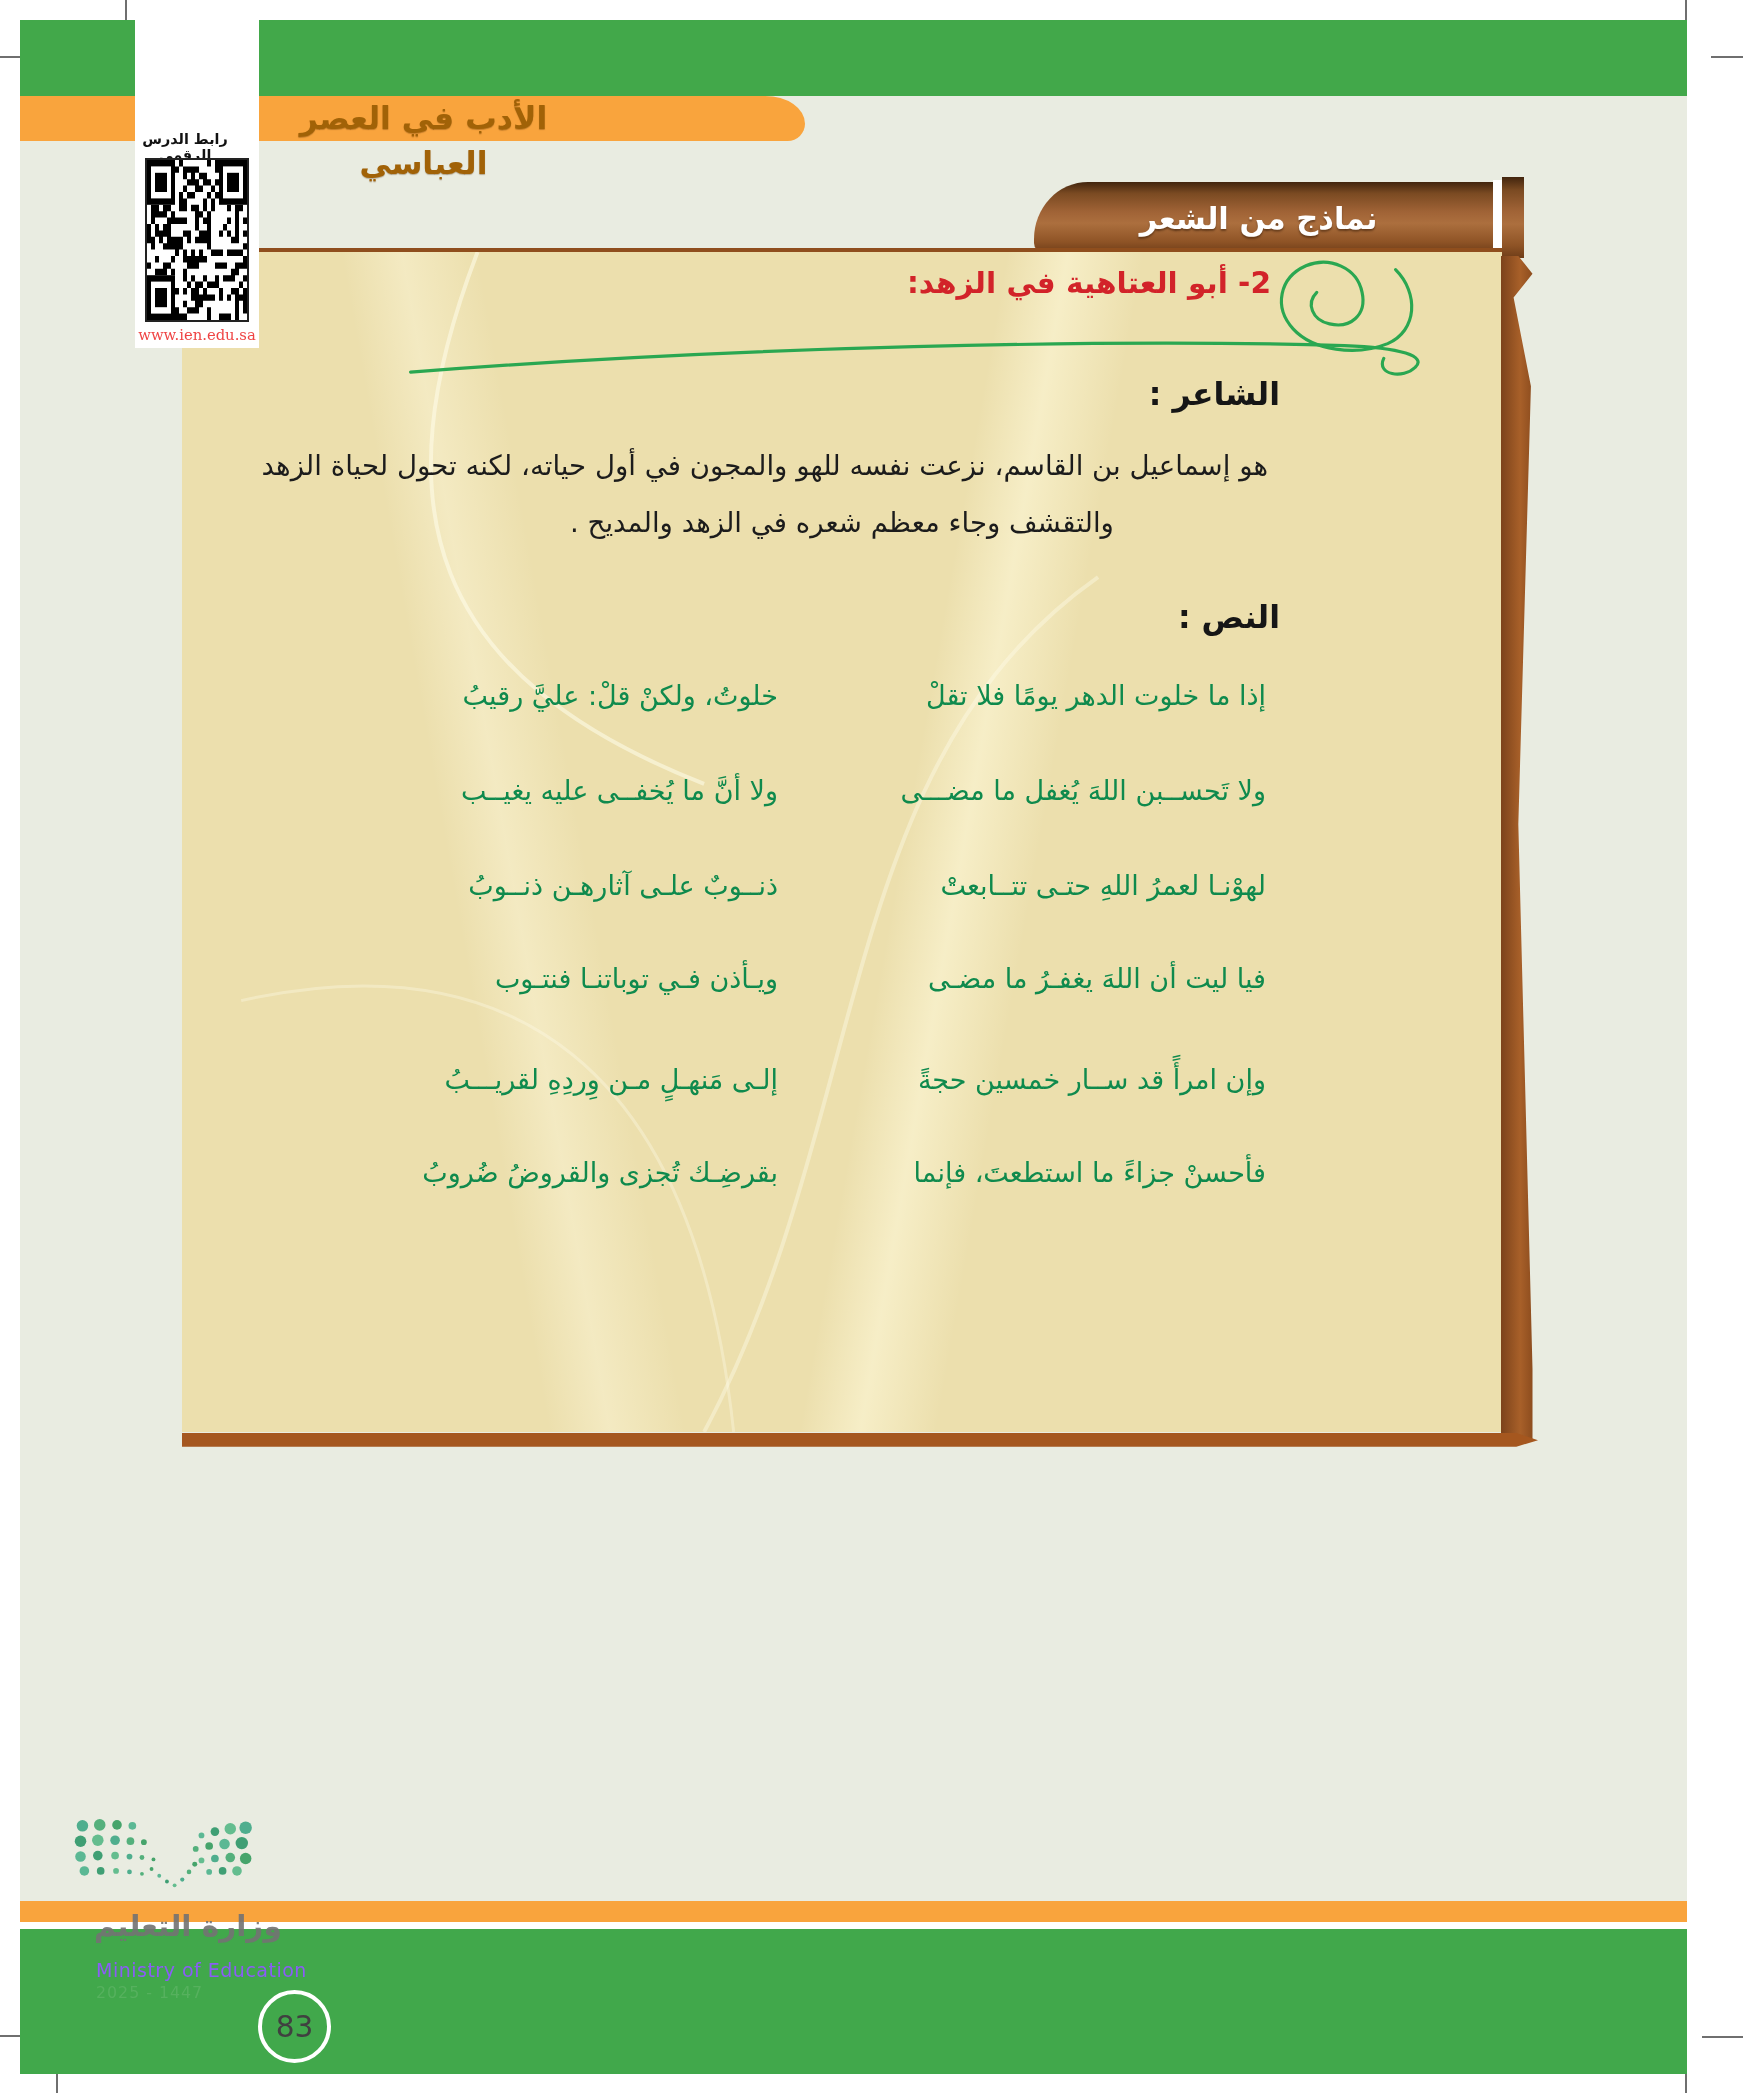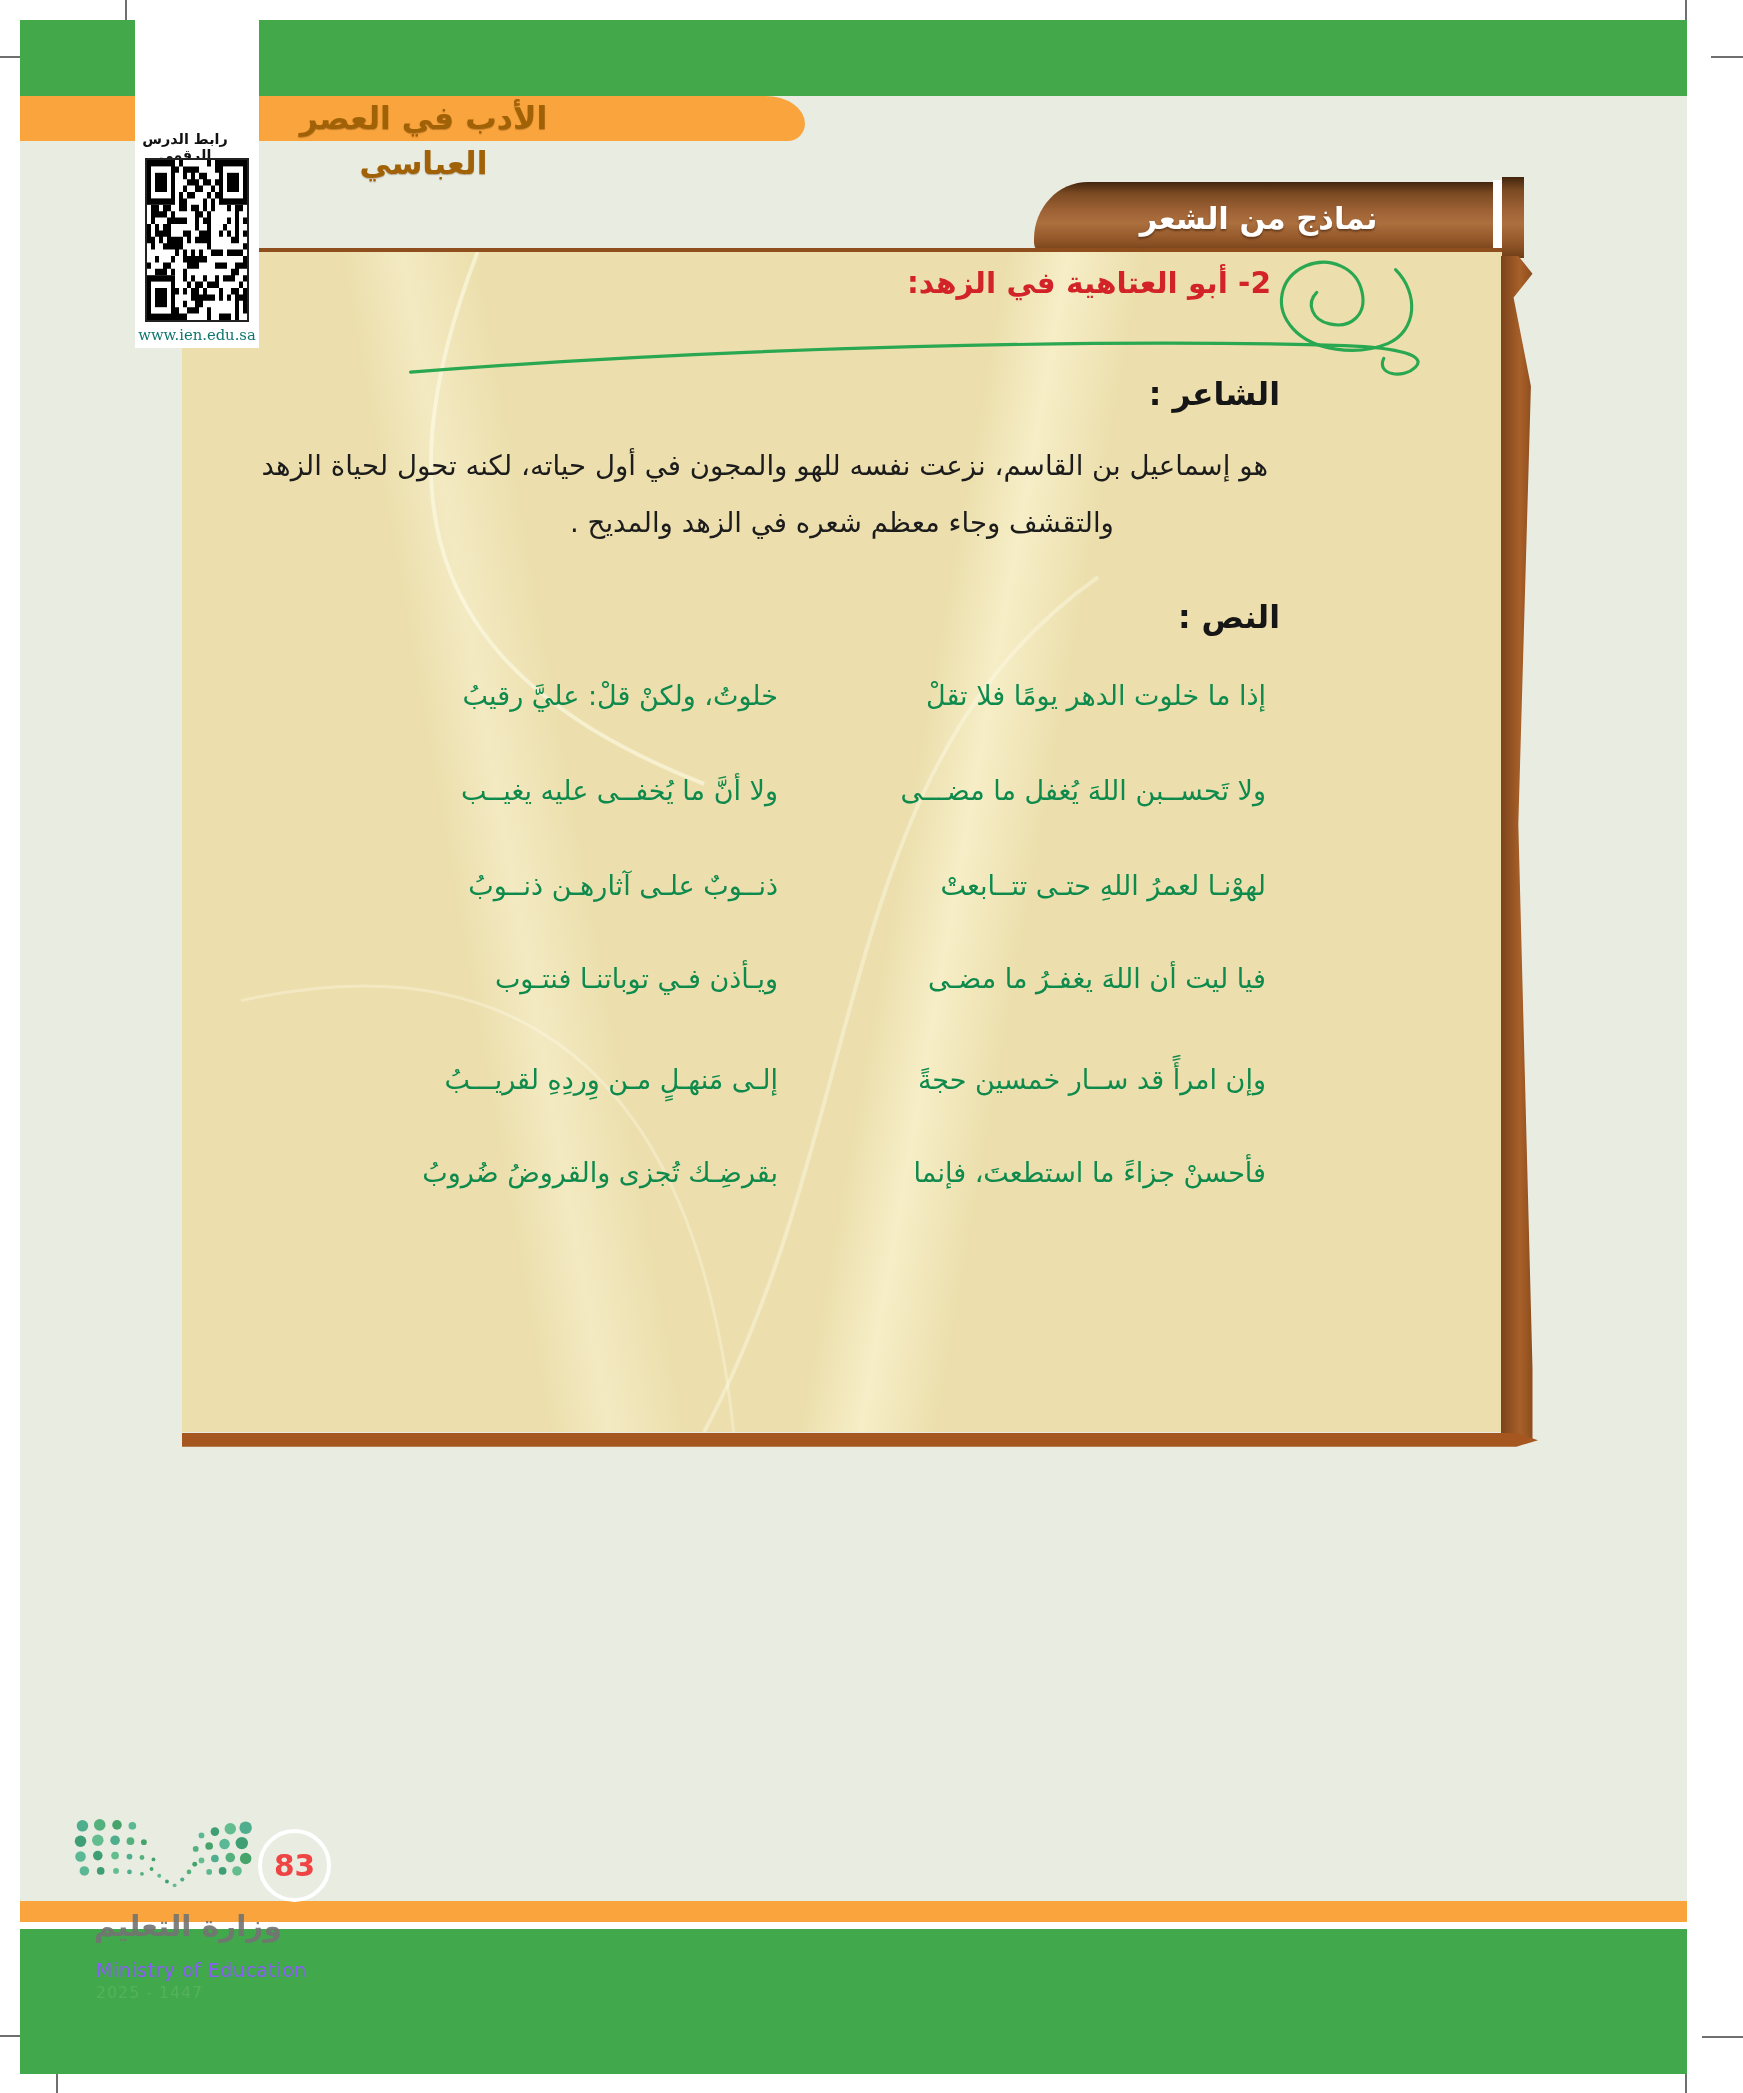--- a/index.html
+++ b/index.html
@@ -20,21 +20,21 @@
   .chapter-title{position:absolute;left:246px;top:96px;width:355px;height:45px;line-height:45px;
                  text-align:center;color:#a16207;font-size:31.5px;font-weight:bold;direction:rtl;
                  text-shadow:0 1px 1px rgba(90,50,0,.35);}
 
   
   .qr-strip{position:absolute;left:135px;top:0;width:124px;height:348px;background:#ffffff;z-index:6;}
   .qr-label{position:absolute;left:0;top:131px;width:100px;text-align:center;font-size:14.3px;
             font-weight:bold;color:#111;direction:rtl;}
   .qr-box{position:absolute;left:9.9px;top:158px;width:104px;height:164px;border:2px solid #222;
           box-sizing:border-box;background:#fff;}
-  .qr-url{position:absolute;left:0;top:326px;width:124px;text-align:center;font-size:14.8px;color:#0f766e;
+  .qr-url{position:absolute;left:0;top:326px;width:124px;text-align:center;font-size:14.8px;color:#ef4444;
           font-family:"DejaVu Serif",serif;}
 
   
   .ribbon{position:absolute;left:1034px;top:182px;width:459px;height:71px;
           background:linear-gradient(180deg,#42250e 0%,#7a4a22 16%,#a06336 42%,#ac6f3e 58%,#8f5426 84%,#6f3d18 100%);
           border-top-left-radius:54px 57px;border-bottom-left-radius:9.9px;}
   .ribbon-title{position:absolute;left:39px;right:49px;top:0;height:71px;line-height:73px;text-align:center;
           color:#fff;font-size:30.5px;font-weight:bold;direction:rtl;text-shadow:0 2px 2px rgba(40,18,0,.45);}
   .ribbon-slit{position:absolute;left:1493px;top:180px;width:8.9px;height:75px;background:#ffffff;}
   .ribbon-cap{position:absolute;left:1502px;top:177px;width:21.7px;height:81px;
@@ -63,23 +63,23 @@
   .hemistich-b{width:399px;text-align:right;white-space:nowrap;}
 
   
   .footer-orange{position:absolute;left:19.7px;top:1901px;width:1667px;height:20.7px;background:#f9a43d;}
   .footer-white{position:absolute;left:19.7px;top:1922px;width:1667px;height:6.9px;background:#ffffff;}
   .footer-green{position:absolute;left:19.7px;top:1929px;width:1667px;height:145px;background:#41a84b;}
   .ghost-ar{position:absolute;left:94px;top:1909px;font-size:29.6px;font-weight:bold;color:#737373;
             opacity:.9;direction:rtl;}
   .ghost-en{position:absolute;left:96px;top:1959px;font-size:19px;color:#8b5cf6;letter-spacing:0.5px;}
   .ghost-year{position:absolute;left:96px;top:1983px;font-size:15.8px;color:#56b15e;letter-spacing:1px;}
-  .page-badge{position:absolute;left:258px;top:1829px;width:65px;height:65px;border:4.9px solid #ffffff;
+  .page-badge{position:absolute;left:258px;top:1990px;width:65px;height:65px;border:4.9px solid #ffffff;
             border-radius:50%;box-sizing:content-box;display:flex;align-items:center;justify-content:center;
-            color:#ef4444;font-size:29.6px;font-weight:bold;}
+            color:#404040;font-size:29.6px;font-weight:normal;}
 </style>
 </head>
 <body>
 
 <div class="sheet">
 
   <div class="crop" style="left:125px;top:0;width:2px;height:43px;"></div>
   <div class="crop" style="left:0;top:56px;width:32.5px;height:2px;"></div>
   <div class="crop" style="left:1685px;top:0;width:2px;height:42px;"></div>
   <div class="crop" style="left:1711px;top:56px;width:32.5px;height:2px;"></div>

